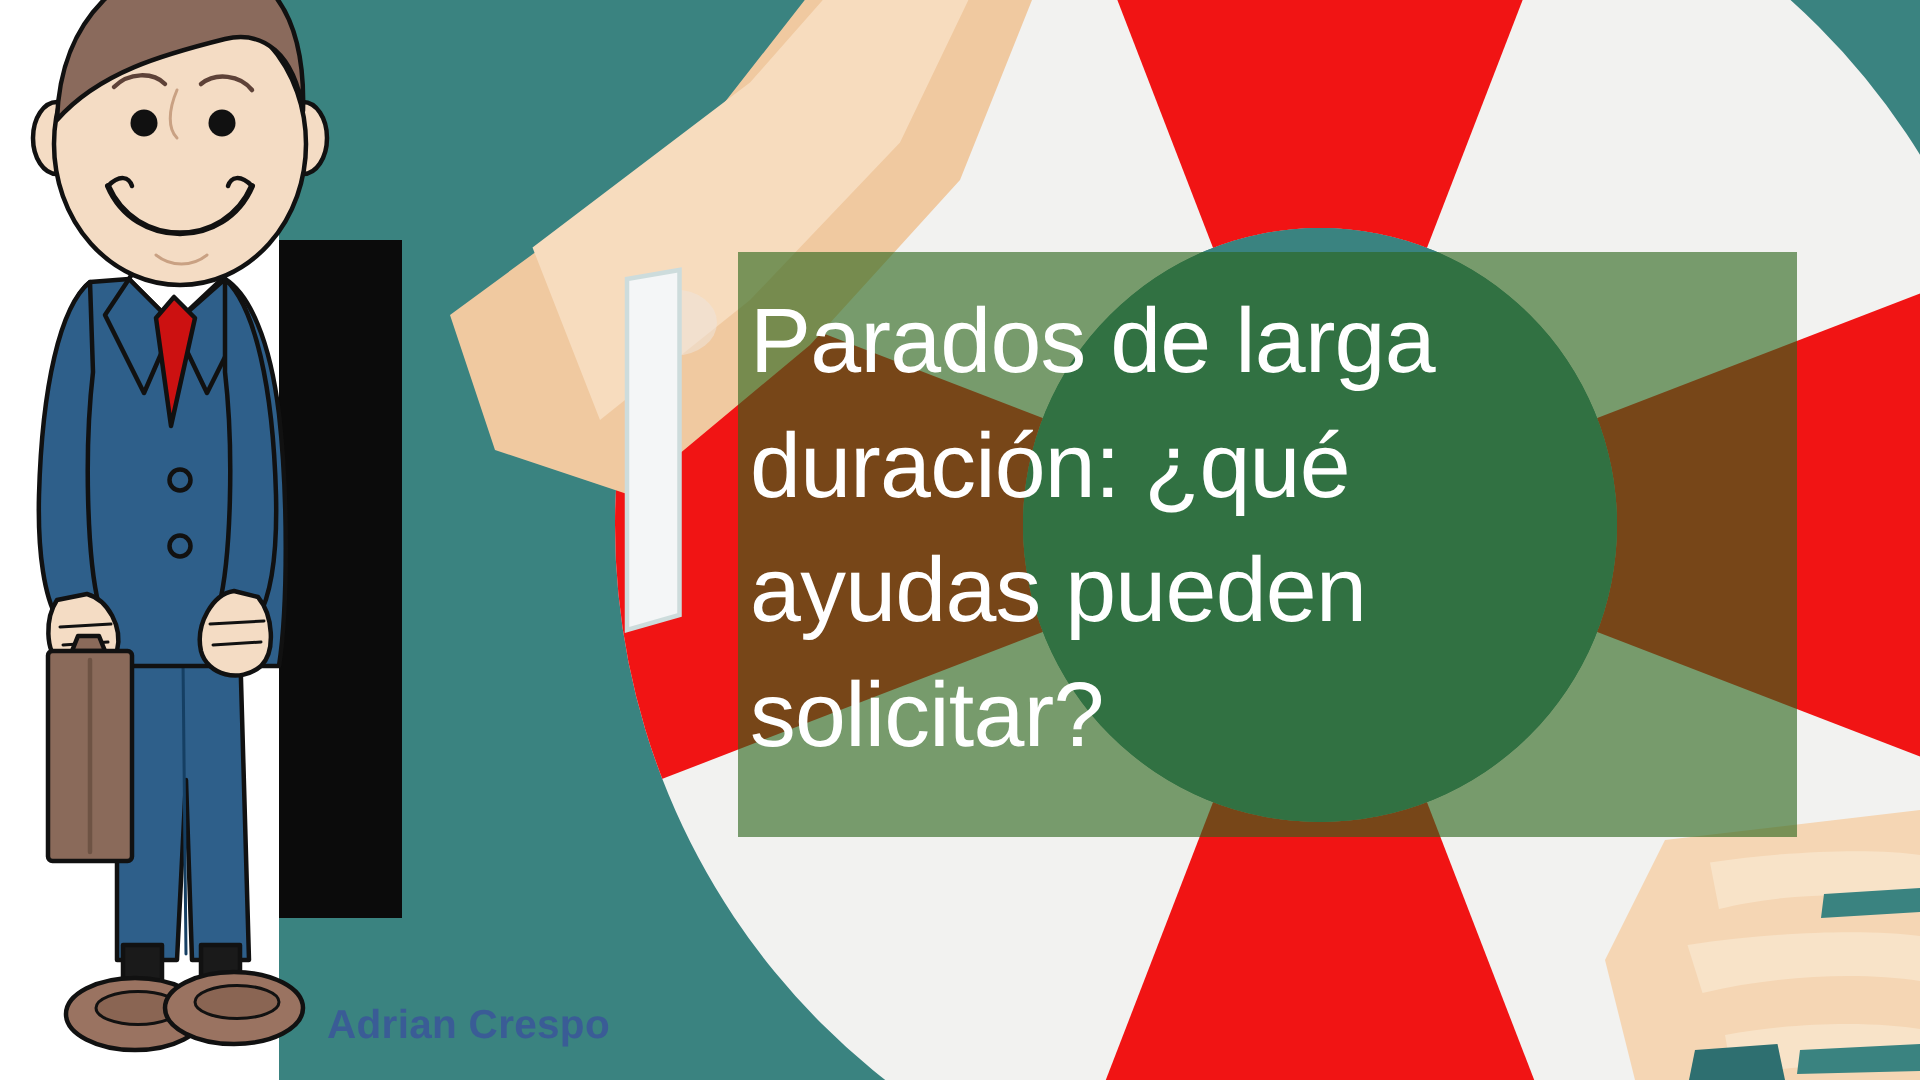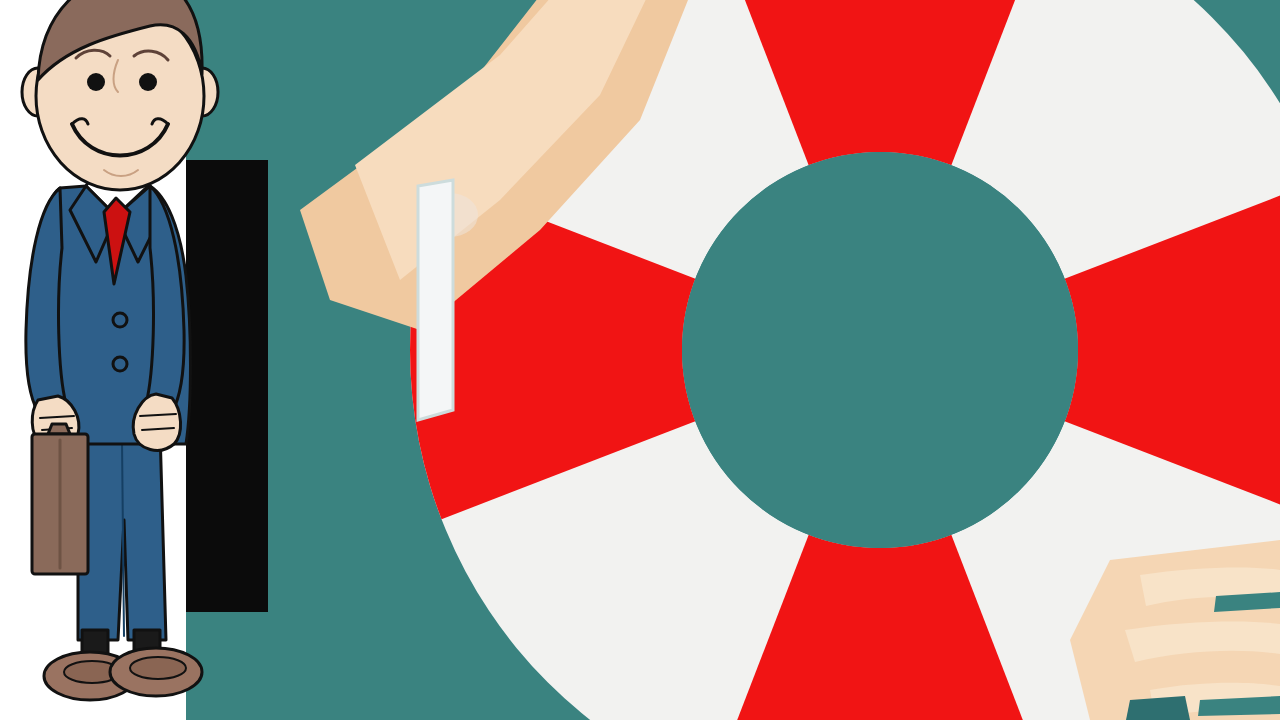--- a/index.html
+++ b/index.html
@@ -168,15 +168,22 @@
       <path d="M118 60 C112 74 112 86 118 92" fill="none" stroke="#C9A183" stroke-width="2"></path>
 
       <path d="M72 124 C90 166 150 166 168 124" fill="none" stroke="#111111" stroke-width="4"></path>
       <path d="M72 124 C80 116 86 118 88 124" fill="none" stroke="#111111" stroke-width="3"></path>
       <path d="M168 124 C160 116 154 118 152 124" fill="none" stroke="#111111" stroke-width="3"></path>
 
       <path d="M104 170 C114 178 128 178 138 170" fill="none" stroke="#C9A183" stroke-width="2"></path>
     </g>
   </svg>
 
+  <div id="headline-panel">
+    <p id="headline-text">Parados de larga
+duración: ¿qué
+ayudas pueden
+solicitar?</p>
+  </div>
 
+  <div id="byline">Adrian Crespo</div>
 
 </div>
 
 </body></html>

